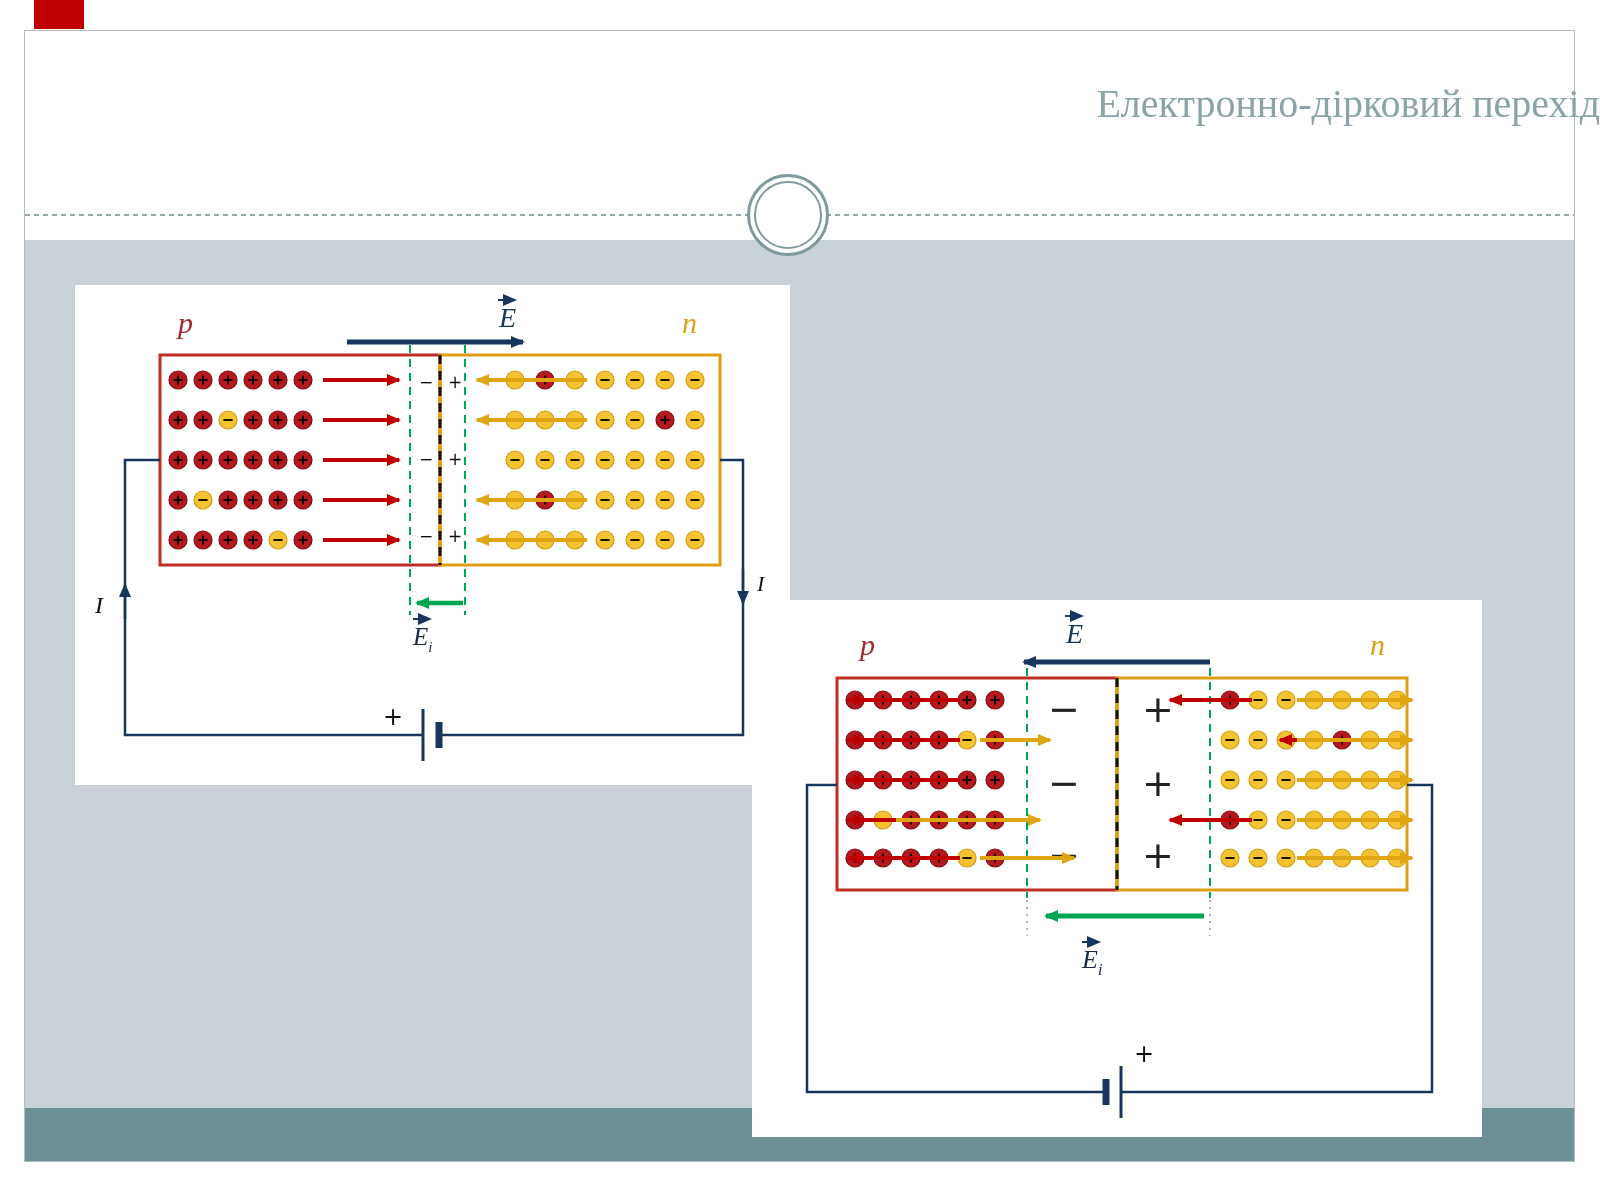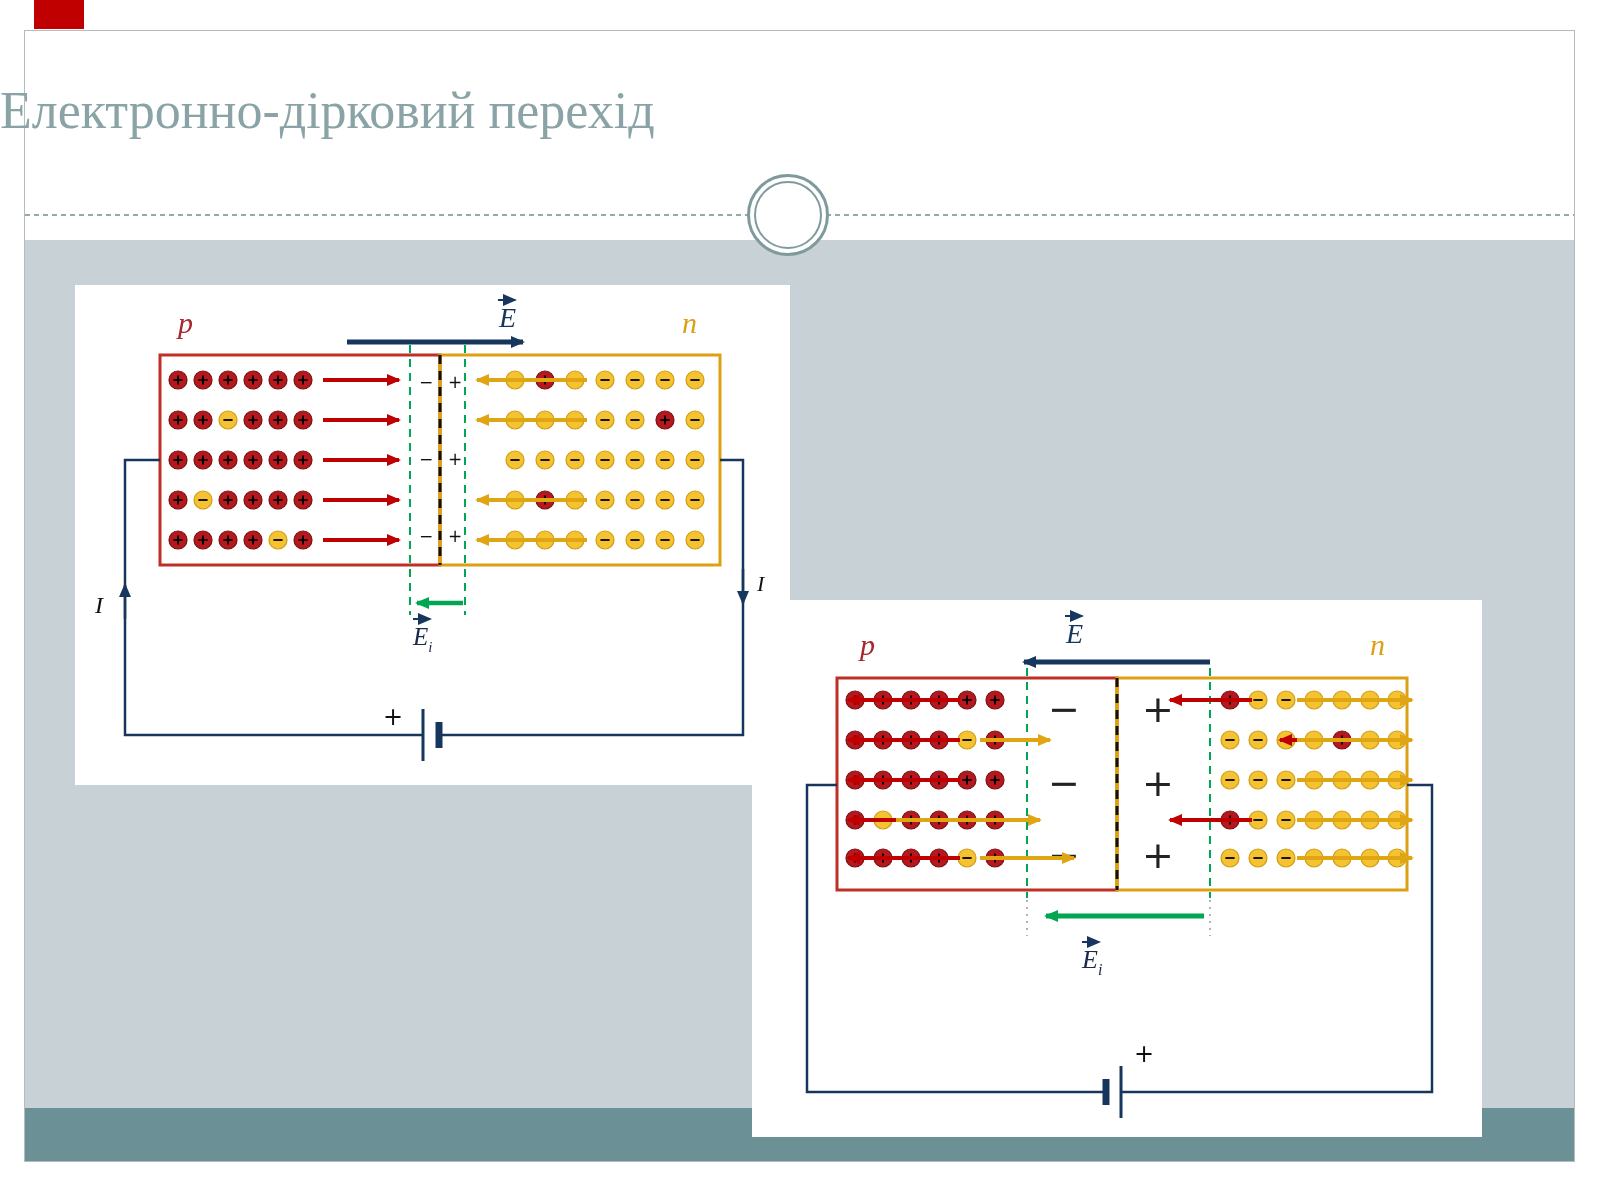--- a/index.html
+++ b/index.html
@@ -7,22 +7,22 @@
   body { position:relative; background:#ffffff; font-family:"Liberation Serif",serif; overflow:hidden; }
 
   .frame { position:absolute; left:24px; top:30px; width:1551px; height:1132px;
            background:#ffffff; border:1px solid #b3bcbf; z-index:0; }
   .lower-bg { position:absolute; left:25px; top:240px; width:1549px; height:868px;
               background:#c8d2d6; z-index:1; }
   .footer-bar { position:absolute; left:25px; top:1108px; width:1549px; height:53px;
                 background:#6b9196; z-index:1; }
   .accent-tab { position:absolute; left:34px; top:0; width:50px; height:29px;
                 background:#c00000; z-index:9; }
-  .slide-title { position:absolute; left:0; top:82px; width:100%; text-align:left;
-                 font-size:52px; line-height:1.1; color:#8aa3a6; z-index:3; }
+  .slide-title { position:absolute; left:0; top:82px; width:100%; text-align:right;
+                 font-size:40px; line-height:1.1; color:#8aa3a6; z-index:3; }
   .divider { position:absolute; left:25px; top:214px; width:1549px; height:2px; z-index:2;
              background:repeating-linear-gradient(to right,#93a9ac 0 5px,transparent 5px 9px); }
   .ornament { position:absolute; left:747px; top:174px; width:82px; height:82px;
               border-radius:50%; background:#ffffff; border:3px solid #7f9a9d; z-index:3; }
   .ornament::after { content:""; position:absolute; inset:4px; border:2px solid #7f9a9d; border-radius:50%; }
 
   .panel { position:absolute; background:#ffffff; }
   #panel-forward { left:75px; top:285px; width:715px; height:500px; z-index:4; }
   #panel-reverse { left:752px; top:600px; width:730px; height:537px; z-index:5; }
 

